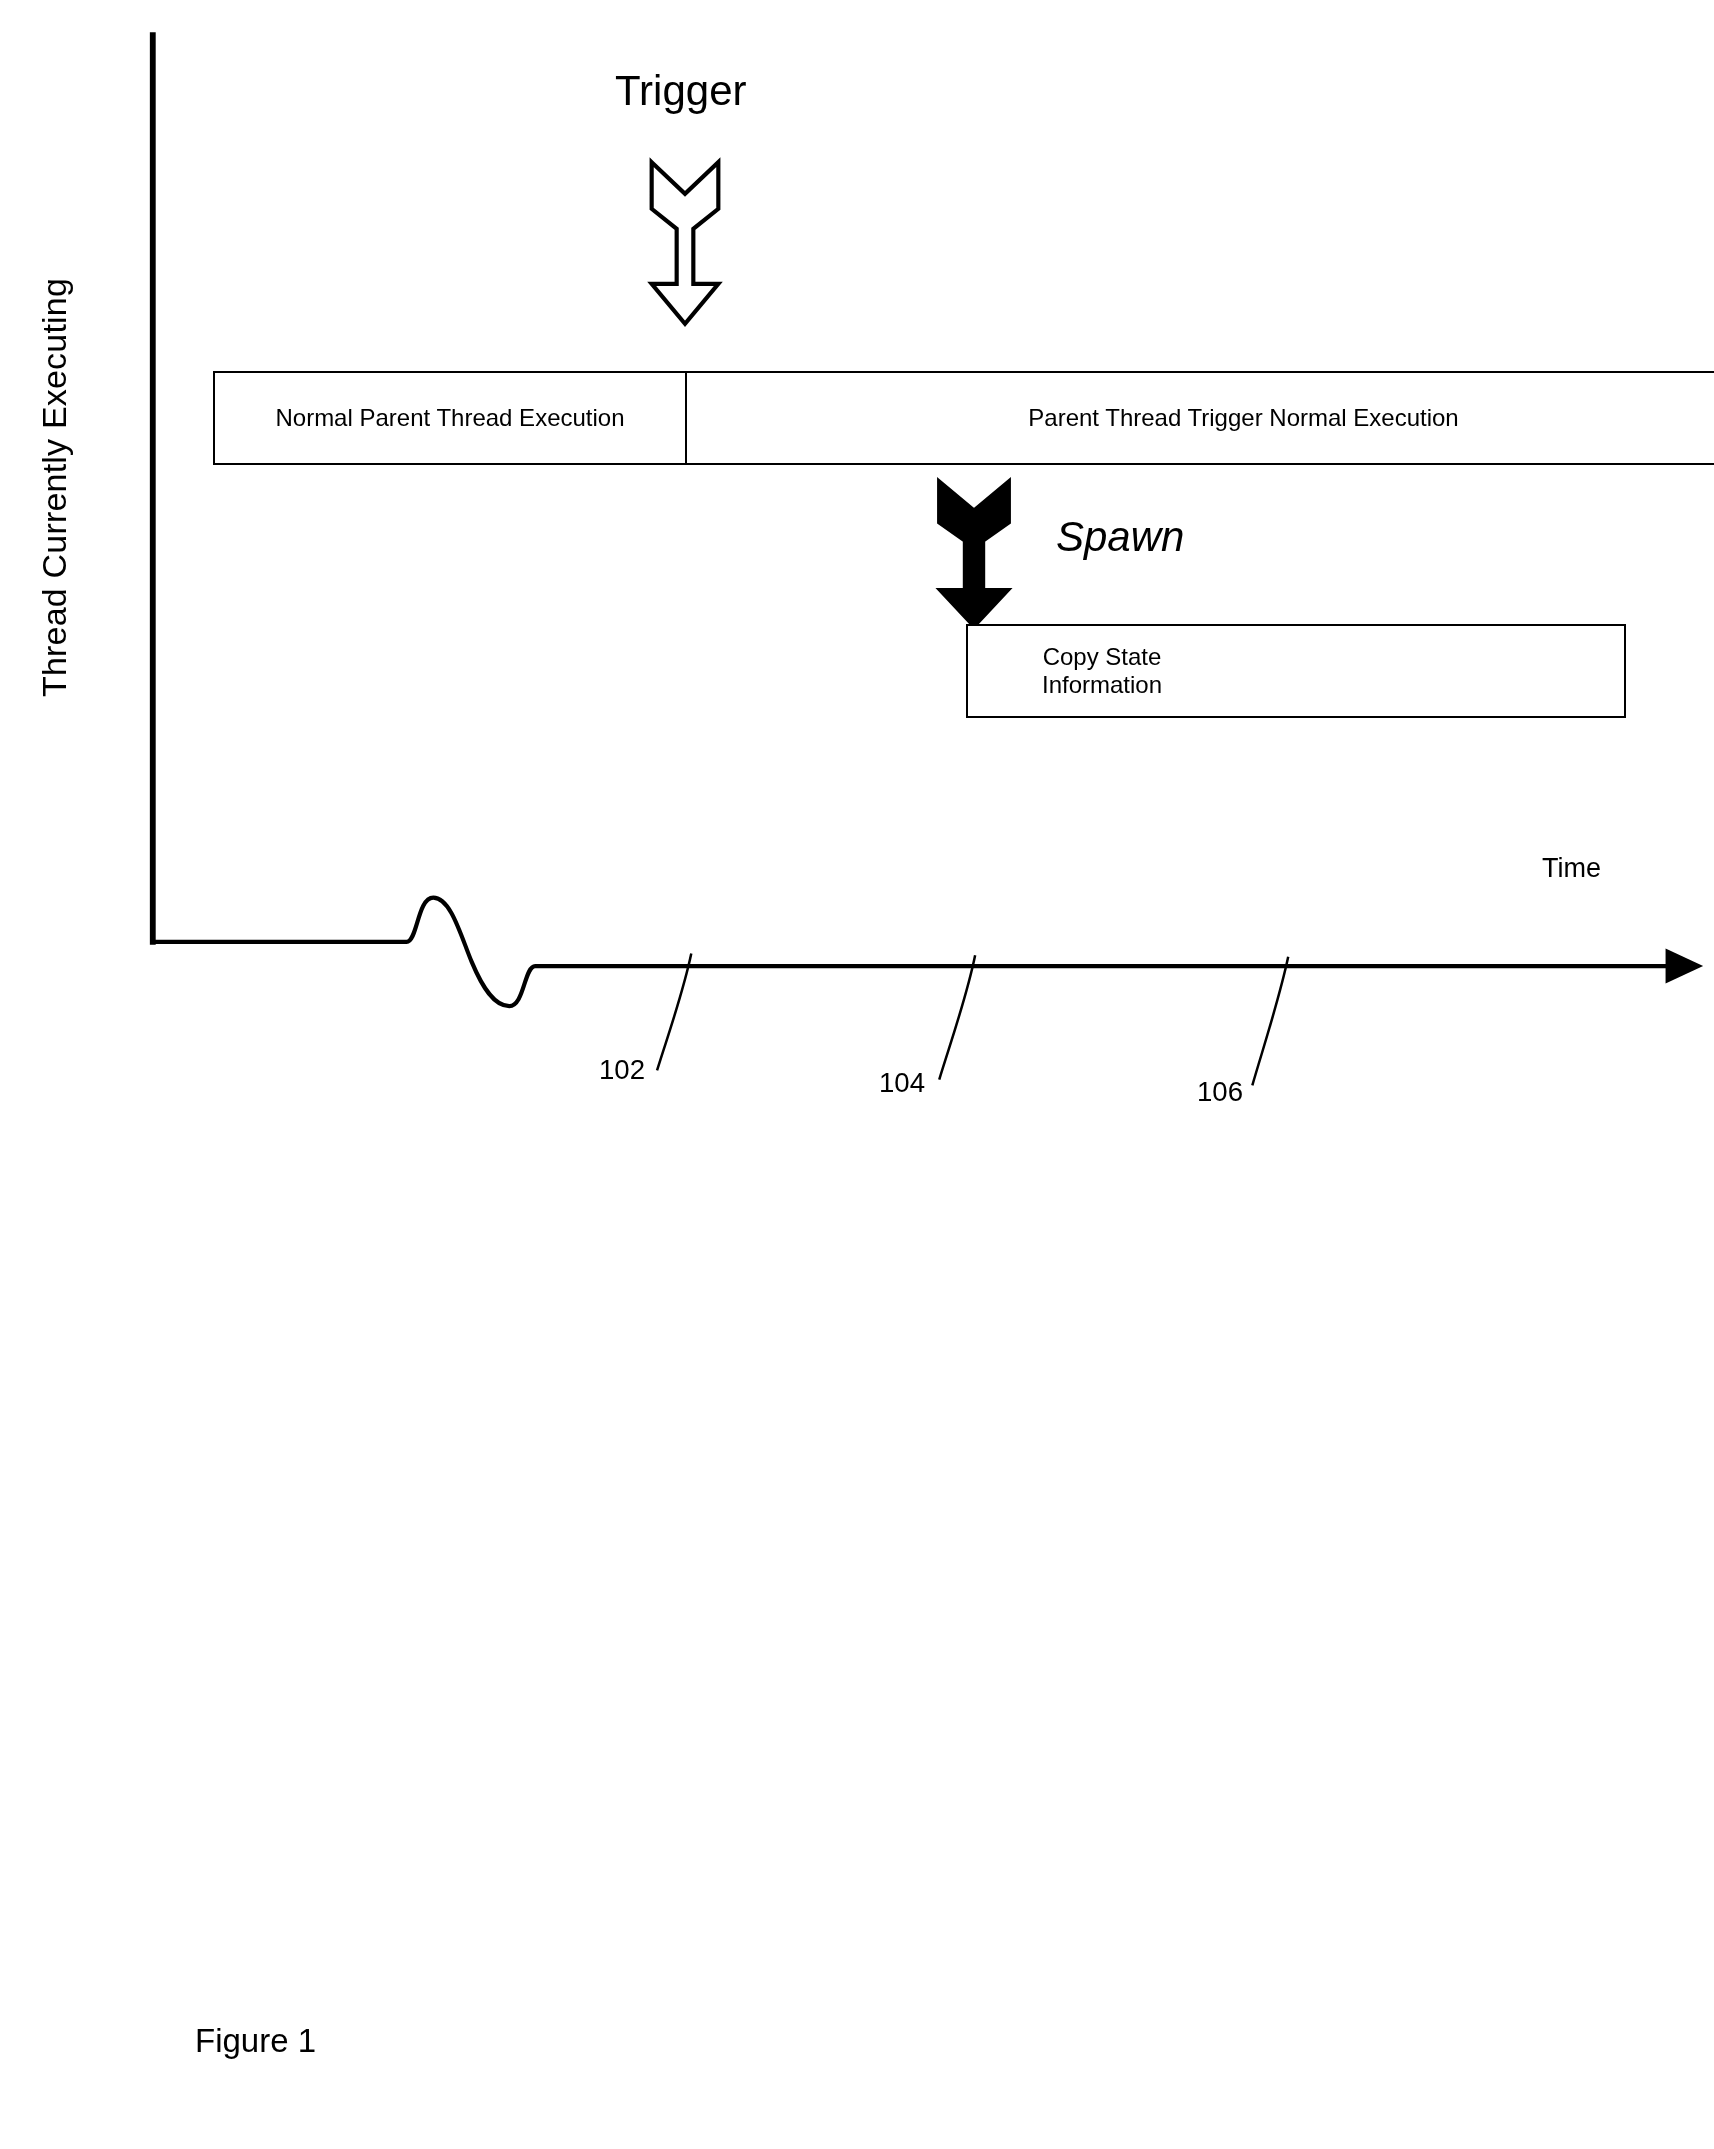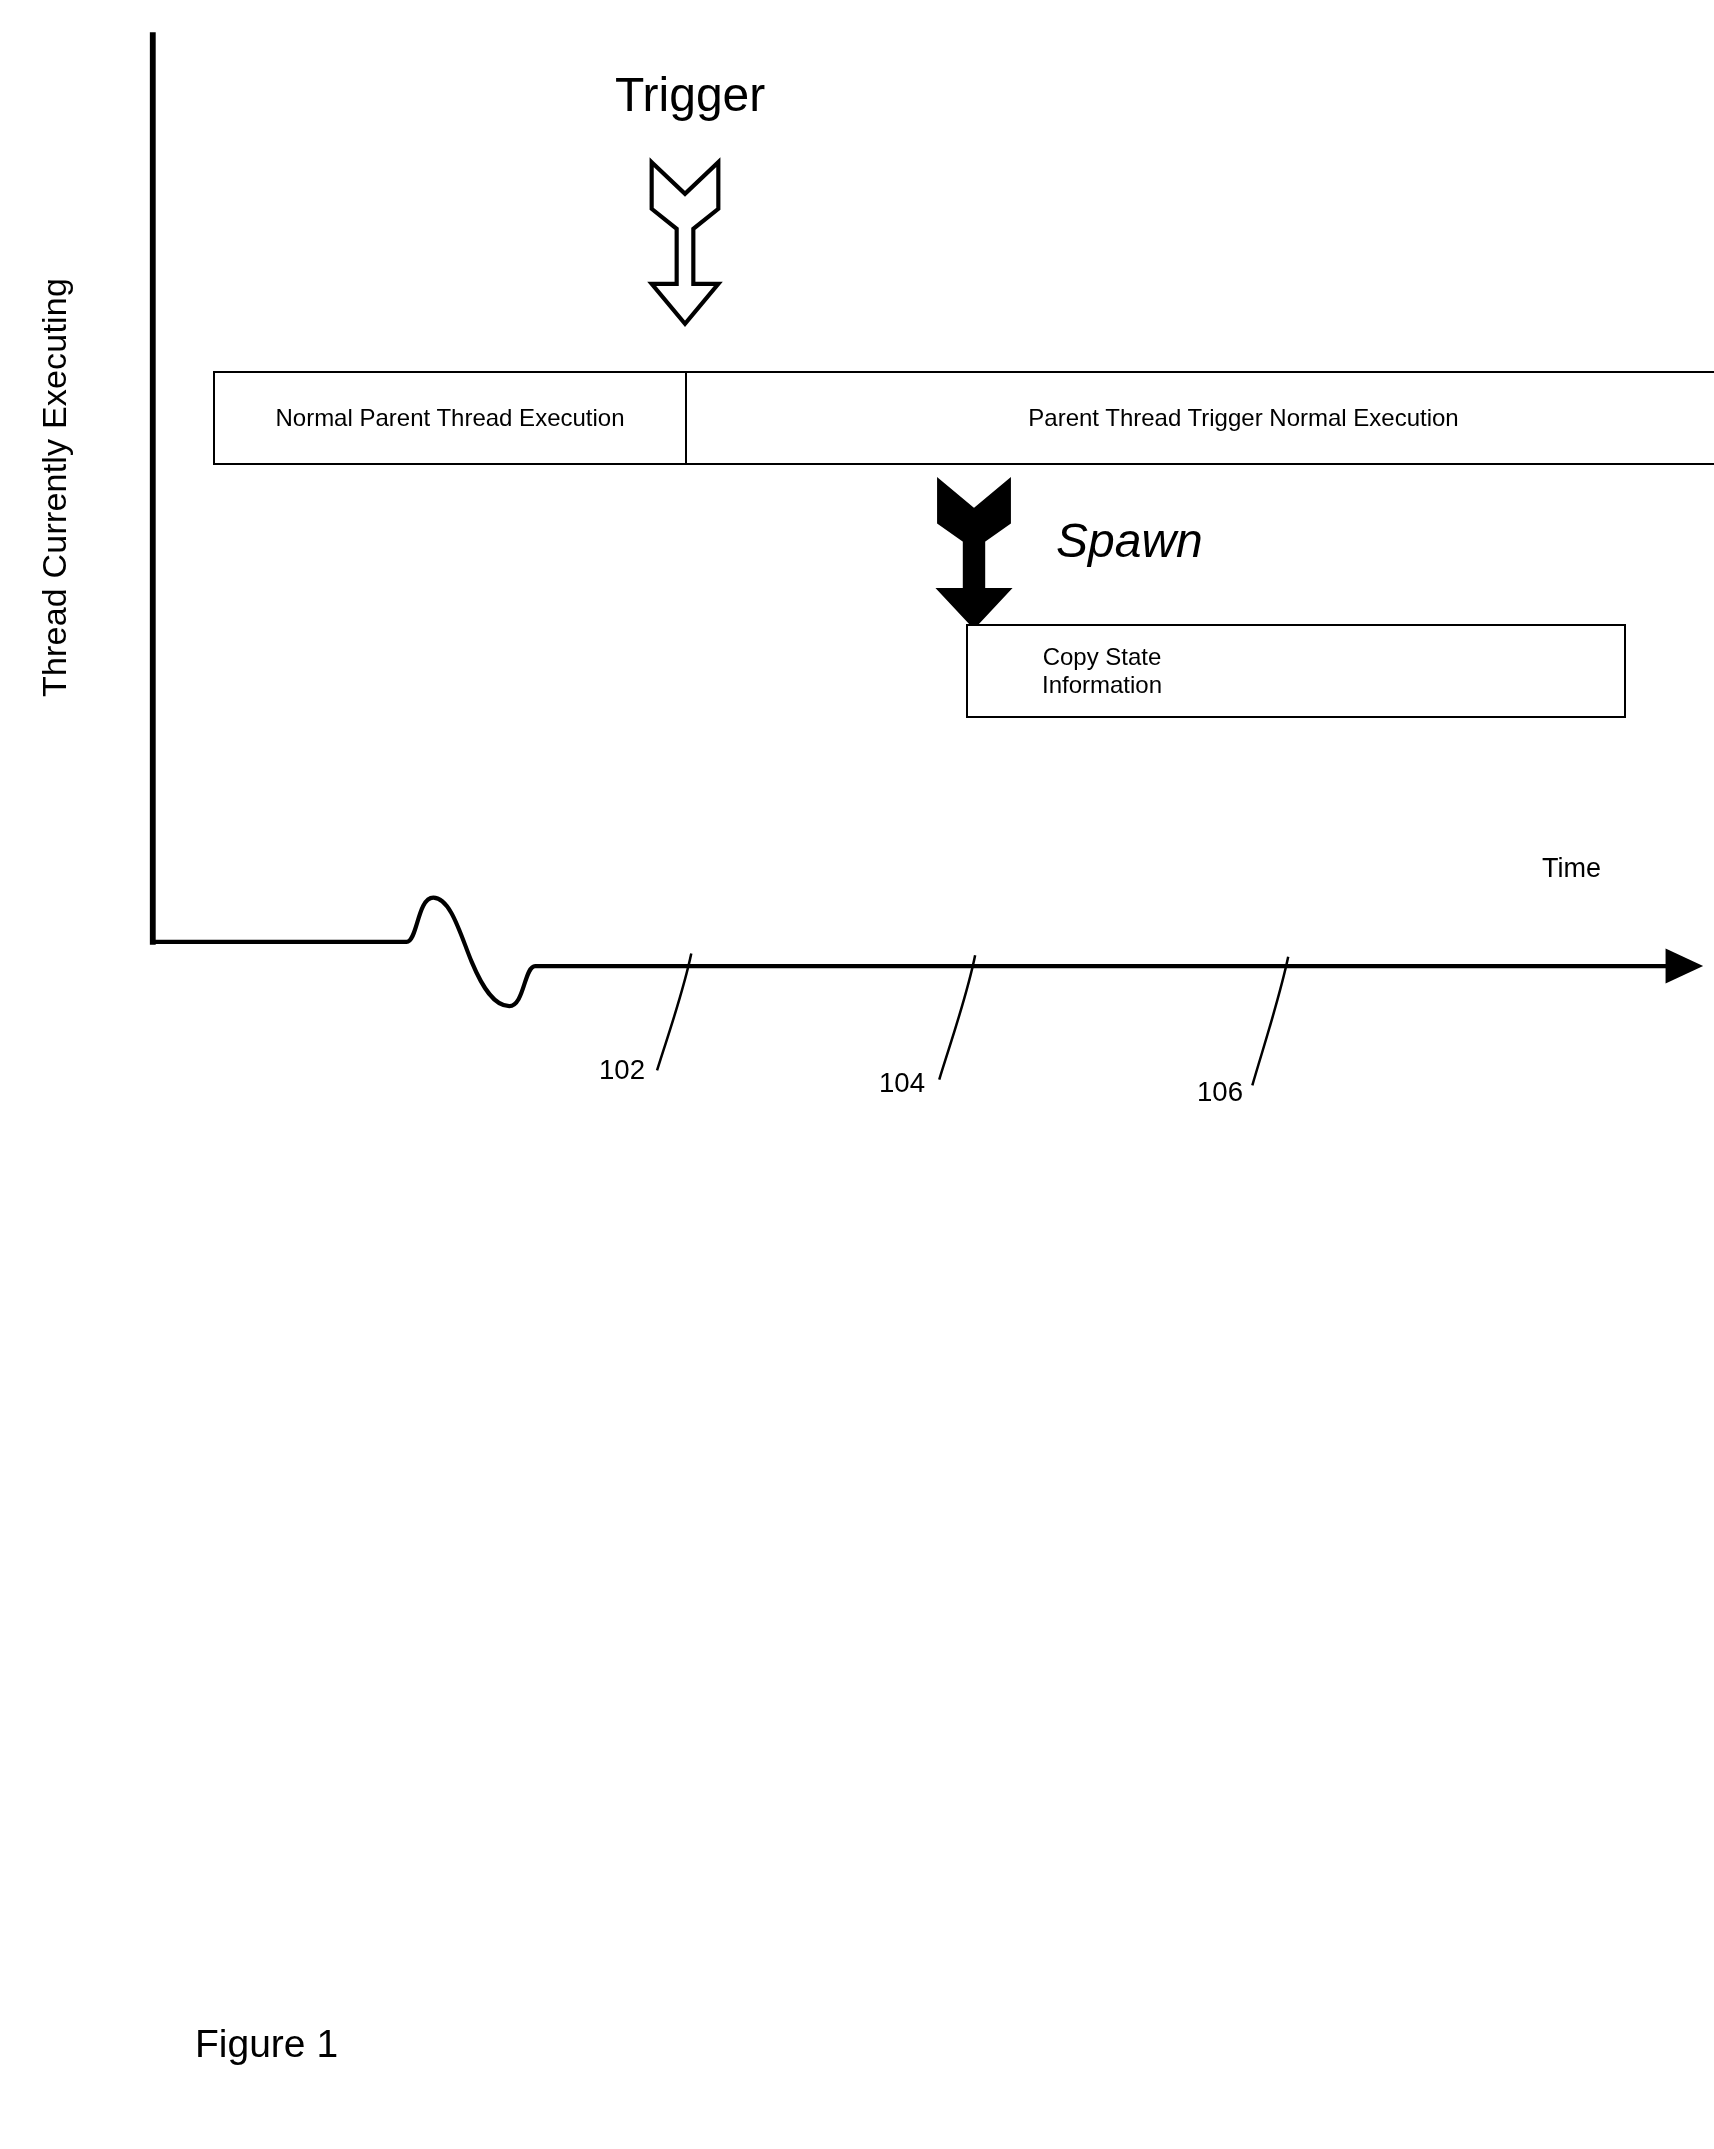--- a/index.html
+++ b/index.html
@@ -106,21 +106,21 @@
   }
   #spawn-arrow-wrap {
     left: 935px;
     top: 476px;
     width: 78px;
     height: 155px;
   }
 
   .arrow-label {
     position: absolute;
-    font-size: 48px;
+    font-size: 42px;
     white-space: nowrap;
   }
   #trigger-label {
     left: 615px;
     top: 67px;
   }
   #spawn-label {
     left: 1056px;
     top: 513px;
     font-style: italic;
@@ -134,21 +134,21 @@
   }
   #ref-102 { left: 599px; top: 1054px; }
   #ref-104 { left: 879px; top: 1067px; }
   #ref-106 { left: 1197px; top: 1076px; }
 
   
   #figure-caption {
     position: absolute;
     left: 195px;
     top: 2022px;
-    font-size: 39px;
+    font-size: 33px;
     white-space: nowrap;
   }
 </style>
 </head>
 <body>
 
 <div id="figure-root">
 
   <svg class="axis-svg" viewBox="0 0 2053 2575">
 

